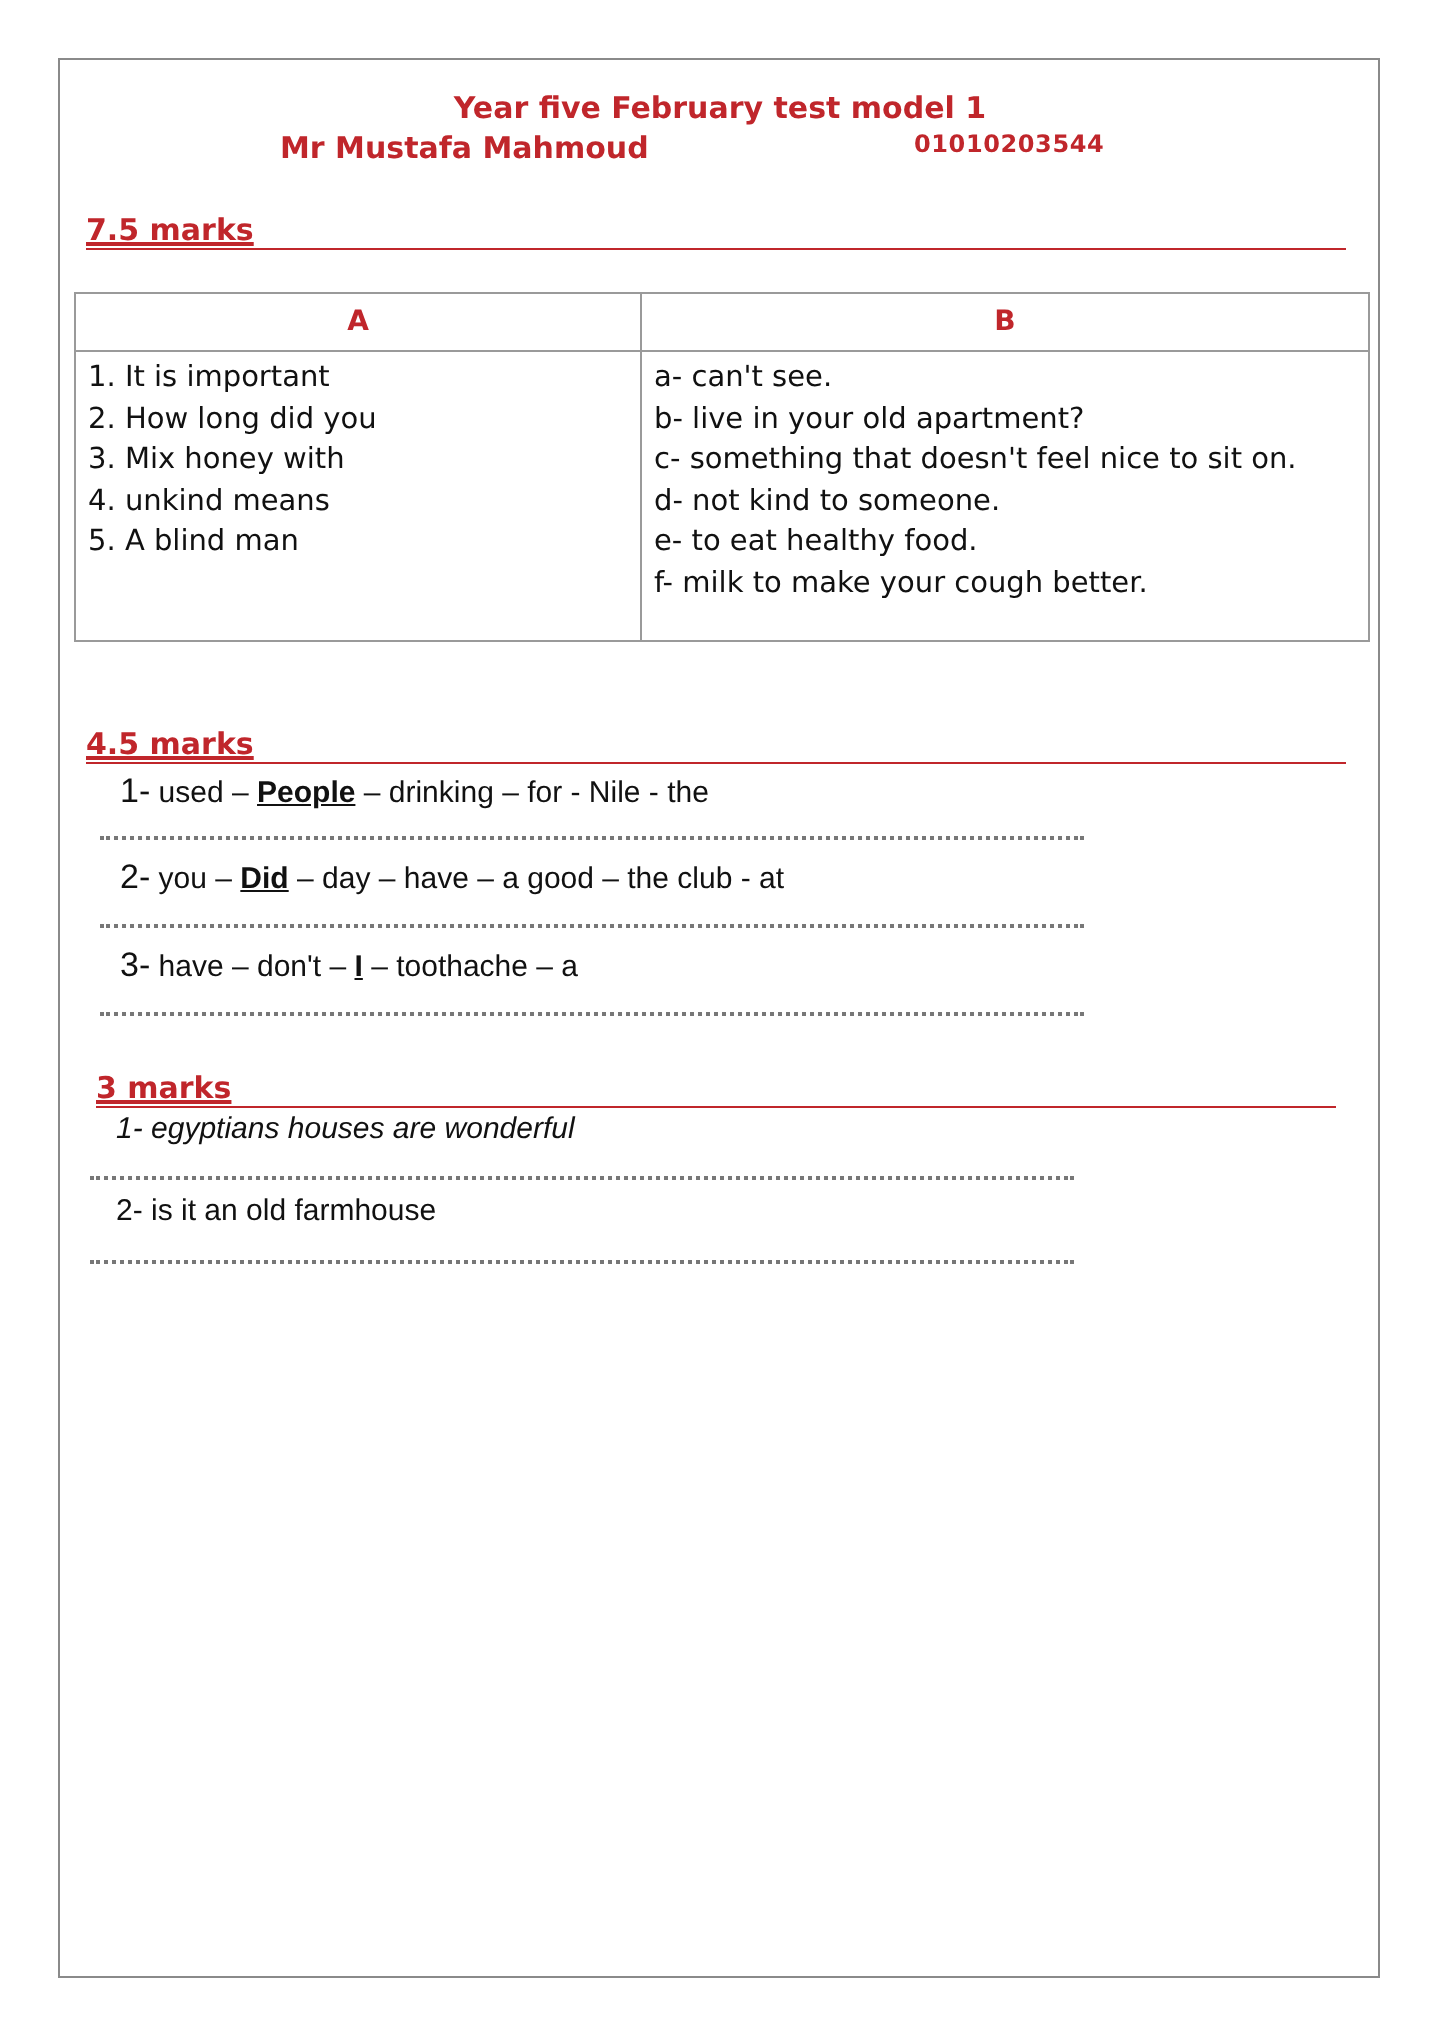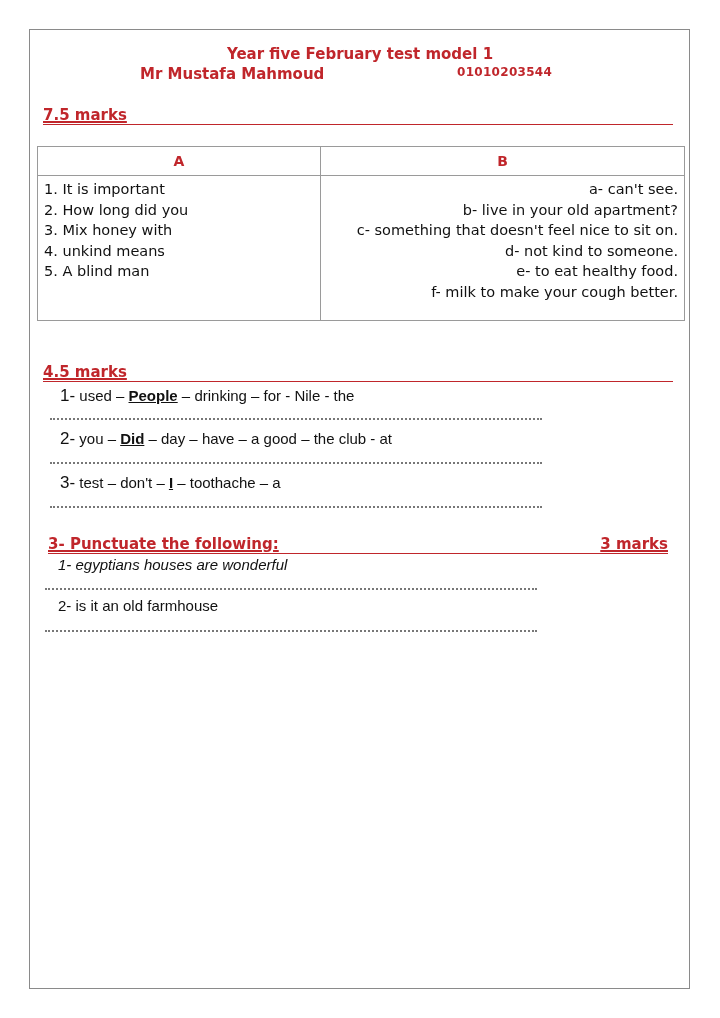--- a/index.html
+++ b/index.html
@@ -16,21 +16,21 @@
     .section-head { position: absolute; font-weight: bold; font-size: 15px; color: #c0262b;
                     border-bottom: 1.5px solid #c0262b; display: flex; justify-content: space-between;
                     line-height: 18px; padding-bottom: 0px; }
     .section-head span { text-decoration: underline; text-decoration-thickness: 1.5px; }
 
     .match-table { position: absolute; left: 37px; top: 146px; width: 648px; height: 175px;
                    border-collapse: collapse; font-size: 14.5px; }
     .match-table td, .match-table th { border: 1.5px solid #9a9a9a; vertical-align: top; }
     .match-table th { height: 26px; color: #c0262b; font-size: 14px; font-weight: bold; text-align: center; vertical-align: middle; }
     .col-a { width: 270px; padding: 3px 6px; }
-    .col-b { padding: 3px 6px; text-align: right; }
+    .col-b { padding: 3px 6px; }
     .match-table .line { line-height: 20.5px; white-space: nowrap; }
 
     .q { position: absolute; font-size: 15px; white-space: nowrap; font-family: "Liberation Sans", sans-serif; }
     .q b { text-decoration: underline; }
     .dots { position: absolute; height: 0; border-bottom: 2px dotted #777; }
   </style>
 </head>
 <body>
 
 <div class="page-border"></div>
@@ -80,26 +80,25 @@
 <div class="dots" style="left:50px; top:418px; width:492px;"></div>
 
 <div class="q" style="left:60px; top:429px;">
   <span style="font-size:17px">2-</span>
   <span> you – </span><b>Did</b><span> – day – have – a good – the club  -  at</span>
 </div>
 <div class="dots" style="left:50px; top:462px; width:492px;"></div>
 
 <div class="q" style="left:60px; top:473px;">
   <span style="font-size:17px">3-</span>
-  <span> test – don't – </span><b>I</b><span> – toothache – a</span>
+  <span> have – don't – </span><b>I</b><span> – toothache – a</span>
 </div>
 <div class="dots" style="left:50px; top:506px; width:492px;"></div>
 
 <div class="section-head" style="left:48px; top:535px; width:620px;">
-  <span>3- Punctuate the following:</span>
   <span>3 marks</span>
 </div>
 
 <div class="q" style="left:58px; top:556px;font-style:italic;">1- egyptians houses are wonderful</div>
 <div class="dots" style="left:45px; top:588px; width:492px;"></div>
 
 <div class="q" style="left:58px; top:597px;">2- is it an old farmhouse</div>
 <div class="dots" style="left:45px; top:630px; width:492px;"></div>
 
 </body></html>

